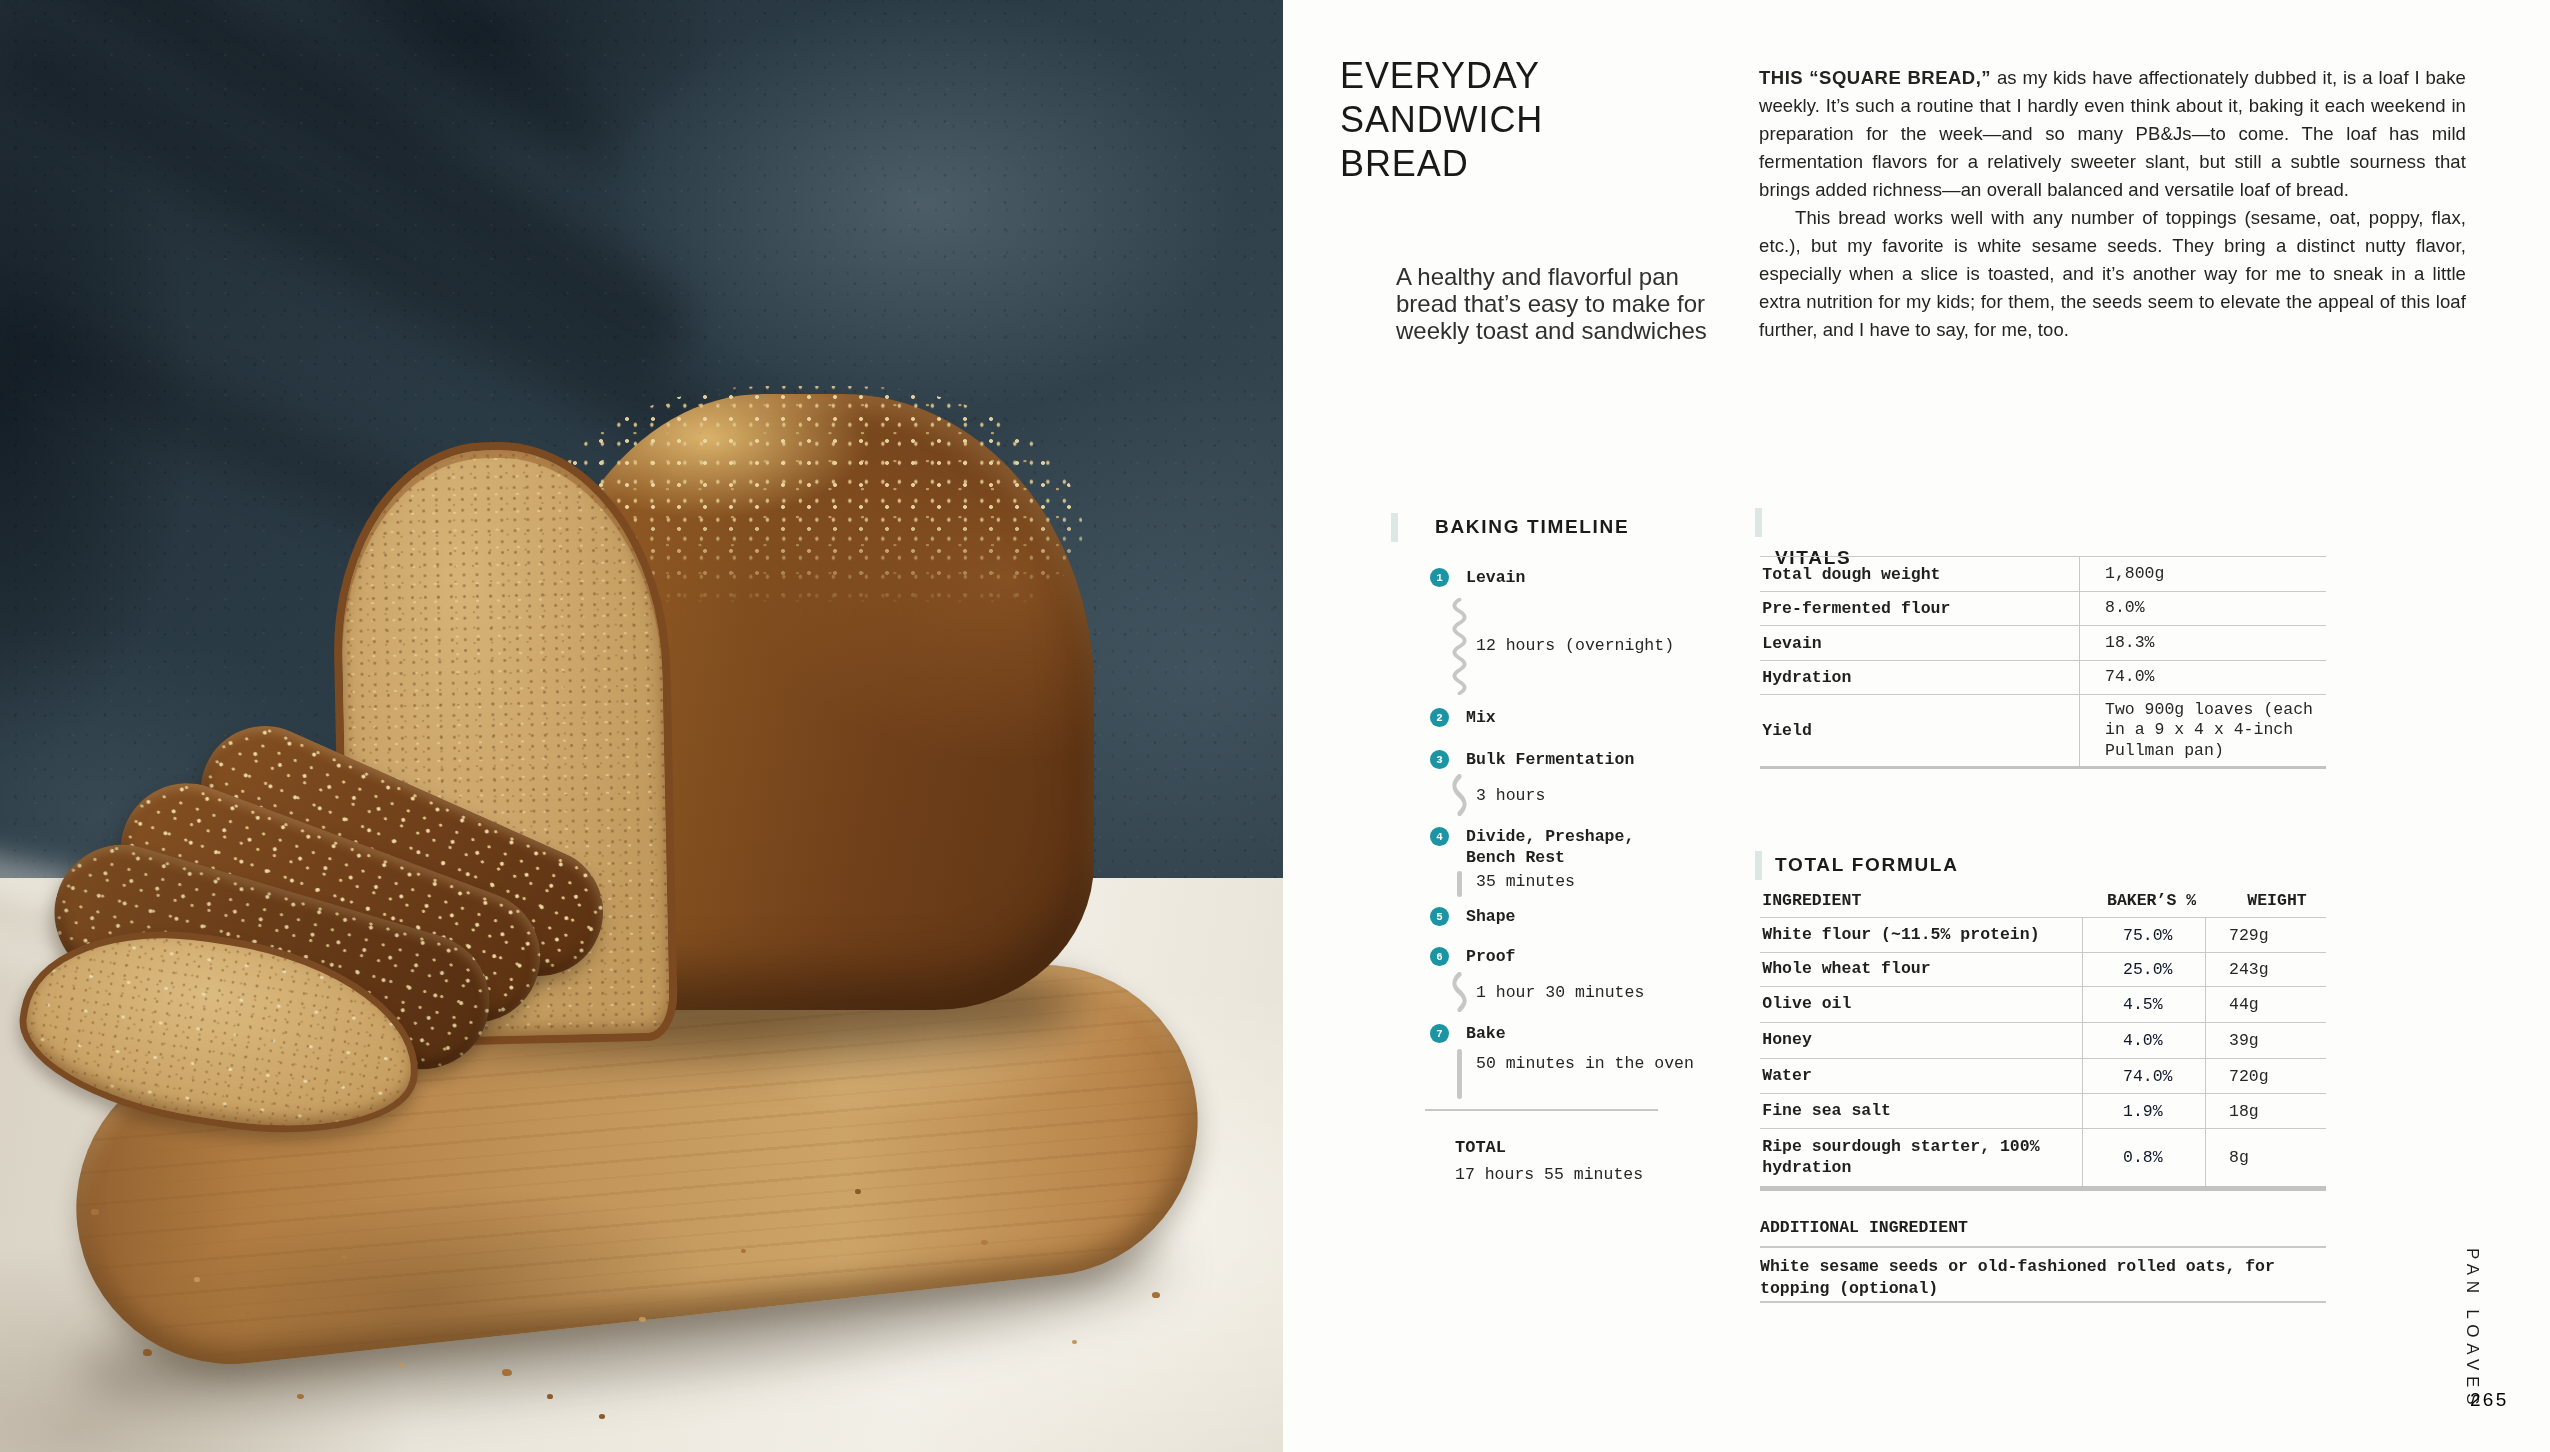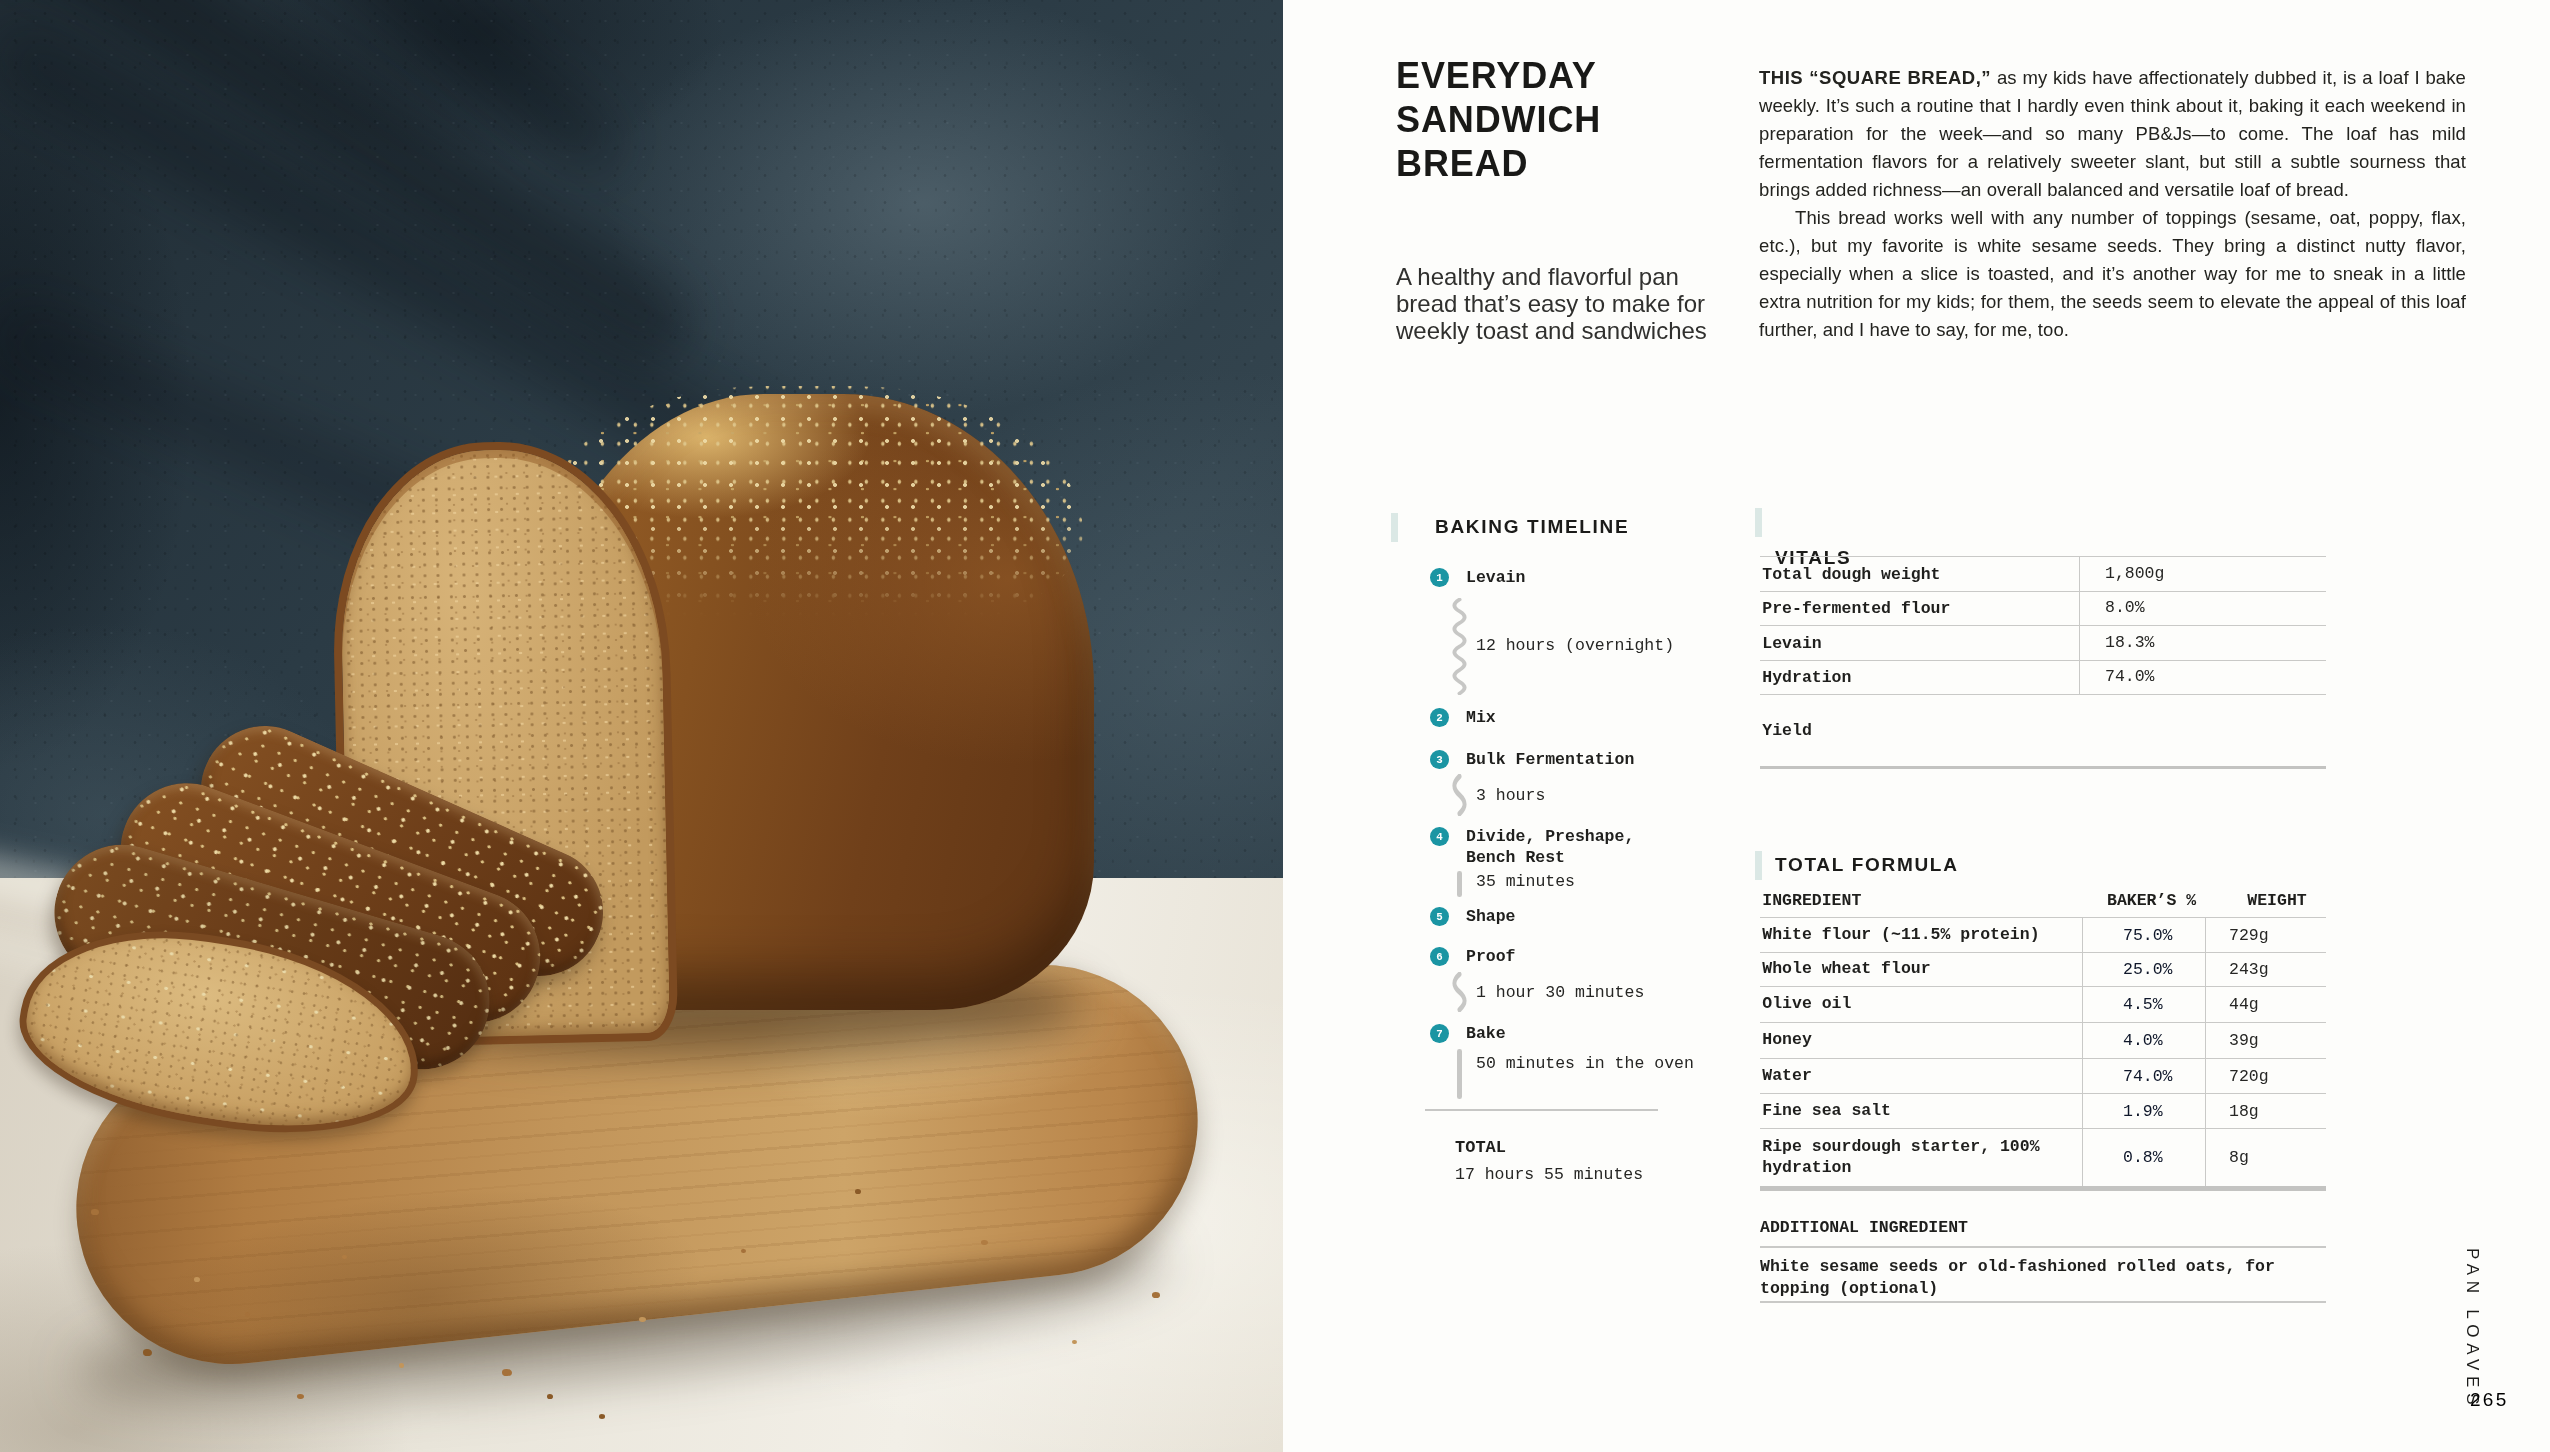--- a/index.html
+++ b/index.html
@@ -115,21 +115,21 @@
       radial-gradient(rgba(122,86,42,.5) 1.1px, transparent 1.7px),
       radial-gradient(rgba(150,110,60,.45) 1px, transparent 1.5px),
       radial-gradient(#e9d9a8 1.5px, rgba(233,217,168,0) 2.1px),
       radial-gradient(ellipse at 45% 30%, #dcbb80, #c59c5f 80%);
     background-size: 12px 10.3px, 16.5px 14.3px, 38px 35px, 100% 100%;
     box-shadow: inset 0 -6.8px 12.5px rgba(110,68,28,.5), 0 9px 15px rgba(40,26,12,.3);
   }
   .crumb { position:absolute; border-radius:45% 55% 50% 50%; }
 
   
-  .page-title { position:absolute; left:1396px; top:54px; font-size:36px; font-weight:700; line-height:44px; letter-spacing:0.9px; color:#191917; }
+  .page-title { position:absolute; left:1340px; top:54px; font-size:36px; font-weight:400; line-height:44px; letter-spacing:0.9px; color:#191917; }
   .page-subtitle { position:absolute; left:1396px; top:263px; width:319px; font-size:24px; line-height:27px; color:#30302e; }
 
   .intro { position:absolute; left:1759px; top:64px; width:707px; font-size:18.5px; line-height:28px; text-align:justify; color:#23231f; letter-spacing:0.1px; }
   .intro .lead { font-weight:bold; letter-spacing:0.5px; }
   .intro p + p { text-indent:36px; }
 
   .accent-bar { position:absolute; width:7.4px; height:28.5px; background:var(--accent_mint,#dbe8e5); }
   .bar-timeline { left:1391px; top:513px; }
   .bar-vitals   { left:1755px; top:508px; }
   .bar-formula  { left:1755px; top:851px; }
@@ -306,20 +306,21 @@
     <div class="v-row">
       <div class="v-label">Levain</div>
       <div class="v-value">18.3%</div>
     </div>
     <div class="v-row">
       <div class="v-label">Hydration</div>
       <div class="v-value">74.0%</div>
     </div>
     <div class="v-row">
       <div class="v-label">Yield</div>
+      <div class="v-value">Two 900g loaves (each in a 9 x 4 x 4-inch Pullman pan)</div>
     </div>
   </div>
 
 <div class="accent-bar bar-formula"></div>
 <div class="section-header hd-formula">TOTAL FORMULA</div>
 <div class="formula-colheads mono">
   <div class="fc1">INGREDIENT</div>
   <div class="fc2">BAKER’S %</div>
   <div class="fc3">WEIGHT</div>
 </div>

